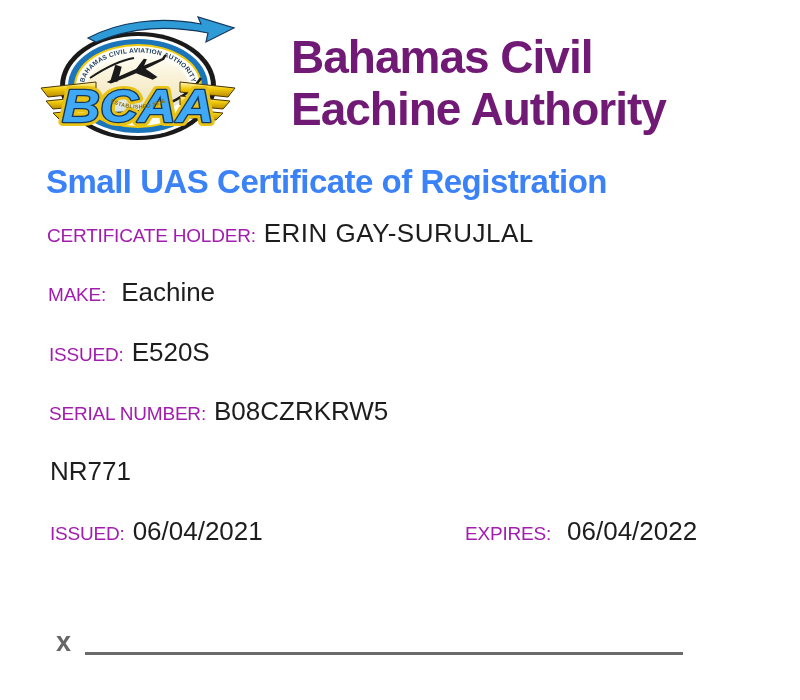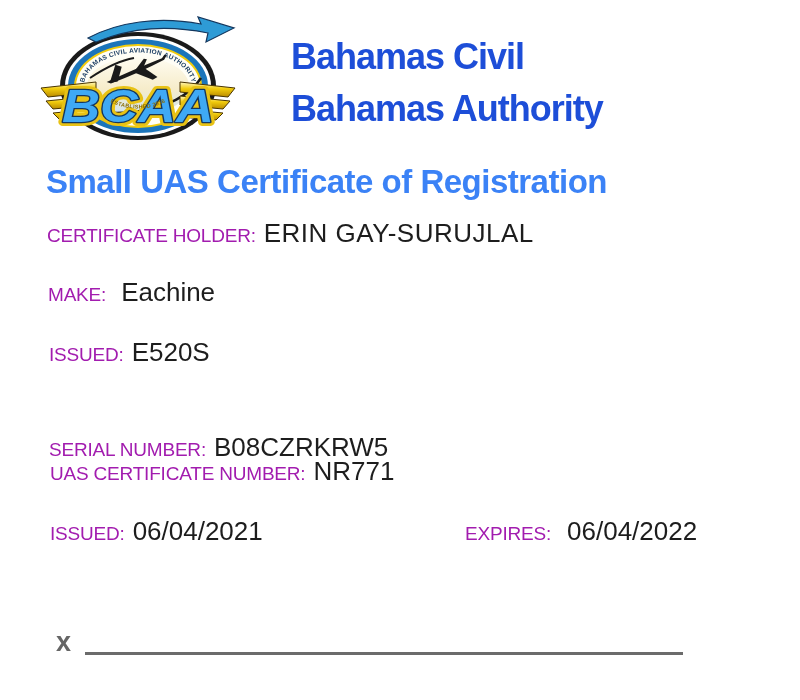--- a/index.html
+++ b/index.html
@@ -14,46 +14,46 @@
   }
   .logo {
     position: absolute;
     left: 38px;
     top: 16px;
   }
   .org-title {
     position: absolute;
     left: 291px;
     top: 31px;
-    font-size: 36px;
+    font-size: 46px;
     font-weight: 700;
     line-height: 52px;
     letter-spacing: -1px;
-    color: #1d4ed8;
+    color: #701a75;
   }
   .cert-title {
     position: absolute;
     left: 46px;
     top: 163px;
     font-size: 33px;
     font-weight: 700;
     letter-spacing: -0.5px;
     color: #3b82f6;
   }
   .row {
     position: absolute;
     display: flex;
     align-items: baseline;
     gap: 8px;
     white-space: nowrap;
   }
   .row-1 { left: 47px; top: 218px; }
   .row-2 { left: 48px; top: 277px; gap: 15px; }
   .row-3 { left: 49px; top: 337px; }
-  .row-4 { left: 49px; top: 396px; margin-top: 36px; }
+  .row-4 { left: 49px; top: 396px; }
   .row-5 { left: 50px; top: 456px; }
   .row-6a { left: 50px; top: 516px; }
   .row-6b { left: 465px; top: 516px; gap: 16px; }
   .field-label {
     font-size: 19px;
     color: #a21caf;
     letter-spacing: -0.2px;
   }
   .field-value {
     font-size: 26px;
@@ -139,21 +139,21 @@
 
     <text font-size="5.5" font-weight="bold" fill="#8a6a00" letter-spacing="0.3">
       <textPath href="#estPath" startOffset="50%" text-anchor="middle">ESTABLISHED 2016</textPath>
     </text>
 
     <path d="M 50,22 C 80,6 120,0 163,8 L 160,1 L 196,12 L 168,26 L 170,17 C 130,9 95,11 58,26 Z" fill="#2e9bd6" stroke="#14375e" stroke-width="1.2"></path>
   </svg>
 
   <div class="org-title">
     <div>Bahamas Civil</div>
-    <div>Bahamas Authority</div>
+    <div>Eachine Authority</div>
   </div>
 
   <div class="cert-title">Small UAS Certificate of Registration</div>
 
   <div class="row row-1">
     <span class="field-label">CERTIFICATE HOLDER:</span>
     <span class="field-value value-caps">ERIN GAY-SURUJLAL</span>
   </div>
 
   <div class="row row-2">
@@ -165,21 +165,20 @@
     <span class="field-label">ISSUED:</span>
     <span class="field-value">E520S</span>
   </div>
 
   <div class="row row-4">
     <span class="field-label">SERIAL NUMBER:</span>
     <span class="field-value">B08CZRKRW5</span>
   </div>
 
   <div class="row row-5">
-    <span class="field-label">UAS CERTIFICATE NUMBER:</span>
     <span class="field-value">NR771</span>
   </div>
 
   <div class="row row-6a">
     <span class="field-label">ISSUED:</span>
     <span class="field-value">06/04/2021</span>
   </div>
 
   <div class="row row-6b">
     <span class="field-label">EXPIRES:</span>

